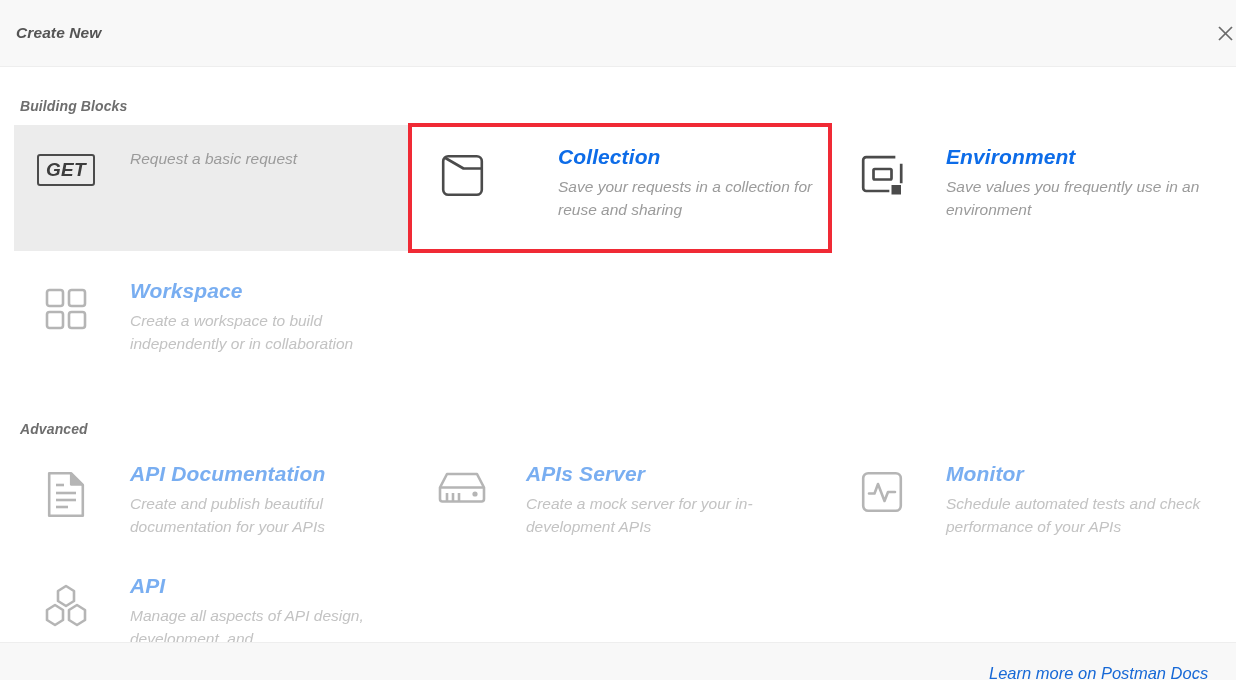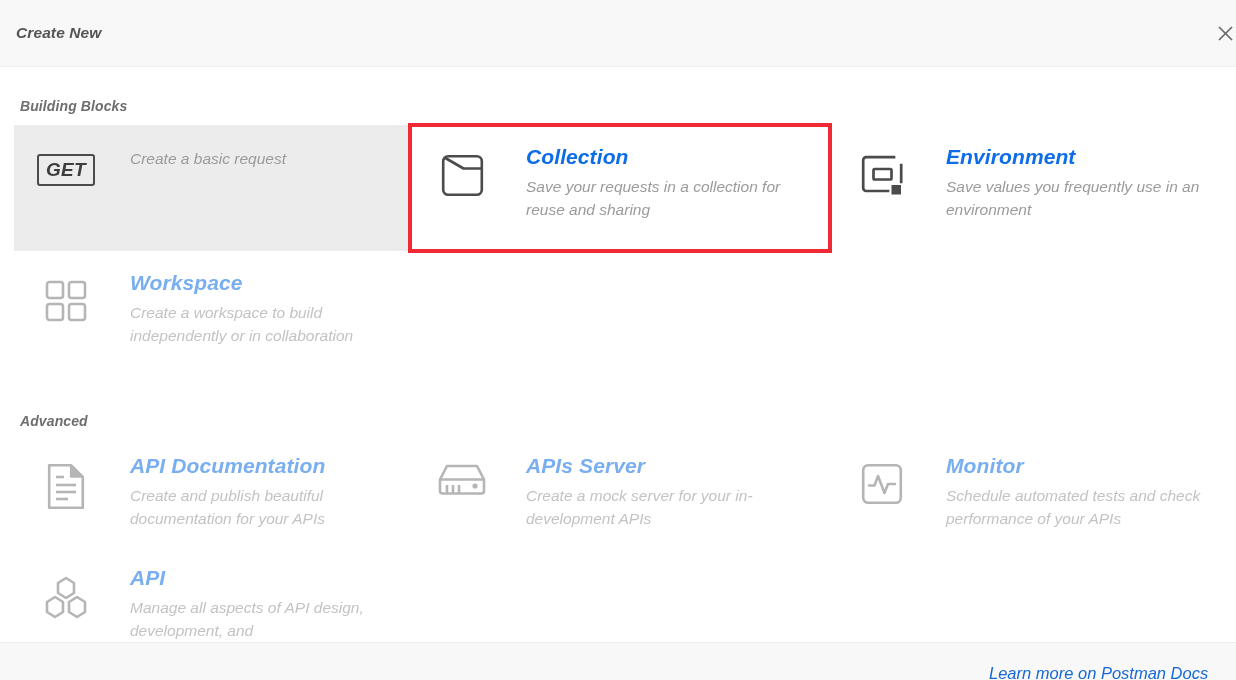--- a/index.html
+++ b/index.html
@@ -97,20 +97,21 @@
     position: relative;
   }
 
   .card.hovered { background: #ececec; }
 
   .card.highlighted {
     outline: 4px solid #f02a35;
     outline-offset: -2px;
     background: #ffffff;
     z-index: 3;
+    gap: 32px;
   }
 
   .card-icon {
     width: 52px;
     min-width: 52px;
     display: flex;
     align-items: flex-start;
     justify-content: center;
     padding-top: 11px;
     margin-right: 38px;
@@ -132,21 +133,21 @@
     line-height: 1.45;
     margin-top: 5px;
     max-width: 290px;
   }
 
   
   .card.faded .card-title { color: #79aef1; }
   .card.faded .card-desc  { color: #c3c3c3; }
 
   
-  .row-two { margin-top: 0; }
+  .row-two { margin-top: 8px; }
 
   
   .advanced-grid .card { min-height: 112px; padding-top: 12px; }
 
   
   .modal-footer {
     height: 38px;
     min-height: 38px;
     background: #f8f8f8;
     border-top: 1px solid #eeeeee;
@@ -206,21 +207,21 @@
 
       <div class="section-label" id="section-building-blocks-label">Building Blocks</div>
 
       <div class="card-grid">
 
         <div class="card hovered">
           <div class="card-icon">
             <span class="get-badge">GET</span>
           </div>
           <div class="card-text">
-            <div class="card-desc">Create a basic request</div>
+            <div class="card-desc">Request a basic request</div>
           </div>
         </div>
 
         <div class="card highlighted">
           <div class="card-icon">
             <svg width="43" height="43" viewBox="0 0 43 43" aria-hidden="true">
               <rect x="2.2" y="2.2" width="38.6" height="38.6" rx="5" fill="none" stroke="#4b4b4b" stroke-width="2.6"></rect>
               <path d="M3.5 3.5 L22.5 14.5 L41 14.5" fill="none" stroke="#4b4b4b" stroke-width="2.6" stroke-linejoin="round"></path>
             </svg>
           </div>

